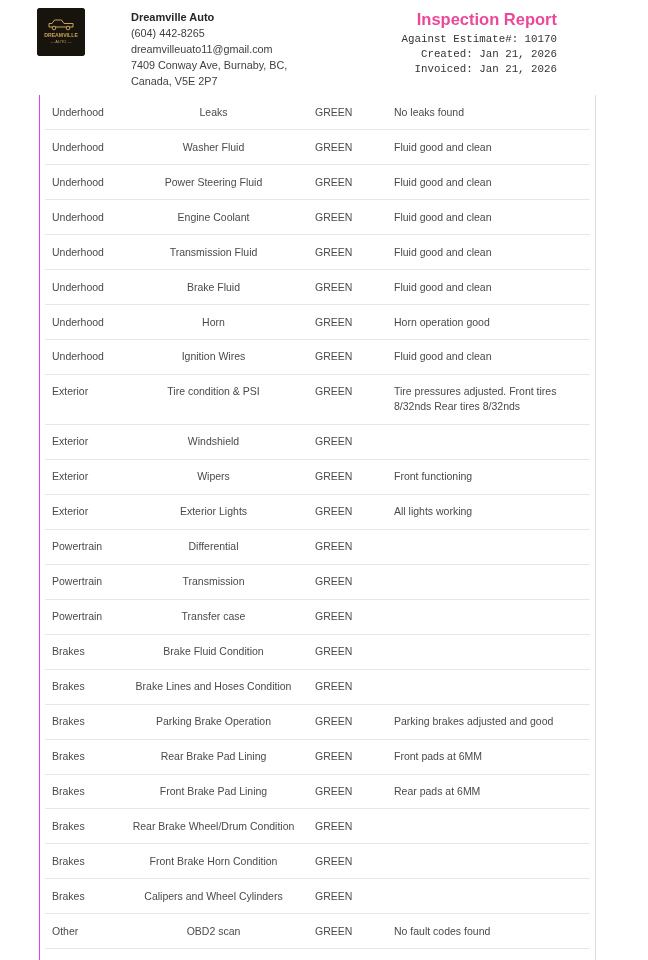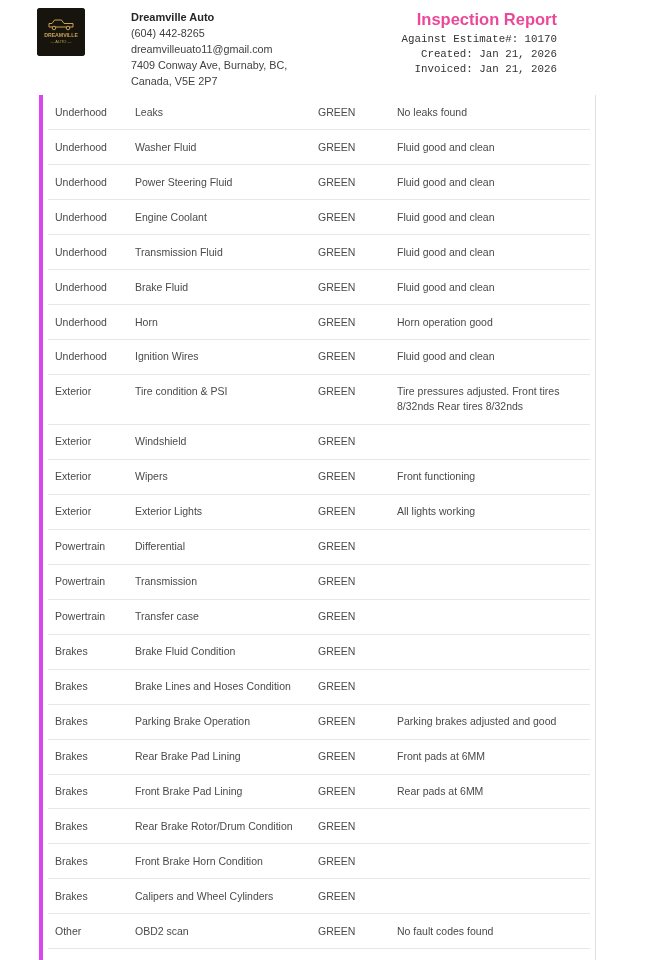--- a/index.html
+++ b/index.html
@@ -27,35 +27,35 @@
 
   .report-block { position: absolute; right: 54px; top: 0; text-align: right; }
   .report-title { font-size: 16.5px; font-weight: bold; color: #ec4899; line-height: 22px; margin-bottom: 2px; }
   .report-line { font-size: 10.8px; color: #333333; line-height: 15px; font-family: Liberation Mono, monospace; }
 
   
   .table-container {
     position: absolute;
     top: 95px; left: 39px;
     width: 557px; height: 865px;
-    border-left: 4px solid #d946ef;
+    border-left: 1px solid #d946ef;
     border-right: 1px solid #dedede;
     padding: 0 5px;
   }
   .t-row {
     display: flex;
     align-items: flex-start;
     padding: 9.6px 0;
     border-bottom: 1px solid #e7e7e7;
     font-size: 10.5px;
     line-height: 14.8px;
     color: #4a4a4a;
   }
   .c-category { width: 87px; padding-left: 7px; flex-shrink: 0; }
-  .c-item     { width: 183px; flex-shrink: 0; padding-right: 20px; }
+  .c-item     { width: 183px; flex-shrink: 0; padding-right: 20px; text-align: center; }
   .c-status   { width: 79px; flex-shrink: 0; }
   .c-note     { flex: 1; white-space: pre-line; padding-right: 4px; }
 </style>
 </head>
 <body>
 
 <div class="header">
 
   <div class="logo">
     <svg width="48" height="48" viewBox="0 0 48 48">
@@ -203,21 +203,21 @@
       <div class="c-note">Front pads at 6MM</div>
     </div>
     <div class="t-row">
       <div class="c-category">Brakes</div>
       <div class="c-item">Front Brake Pad Lining</div>
       <div class="c-status">GREEN</div>
       <div class="c-note">Rear pads at 6MM</div>
     </div>
     <div class="t-row">
       <div class="c-category">Brakes</div>
-      <div class="c-item">Rear Brake Rotor/Drum Condition</div>
+      <div class="c-item">Rear Brake Wheel/Drum Condition</div>
       <div class="c-status">GREEN</div>
       <div class="c-note"></div>
     </div>
     <div class="t-row">
       <div class="c-category">Brakes</div>
       <div class="c-item">Front Brake Horn Condition</div>
       <div class="c-status">GREEN</div>
       <div class="c-note"></div>
     </div>
     <div class="t-row">

